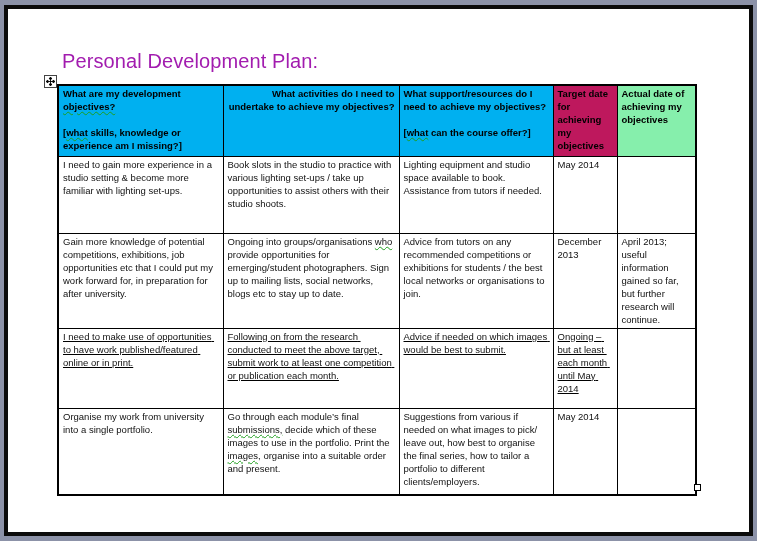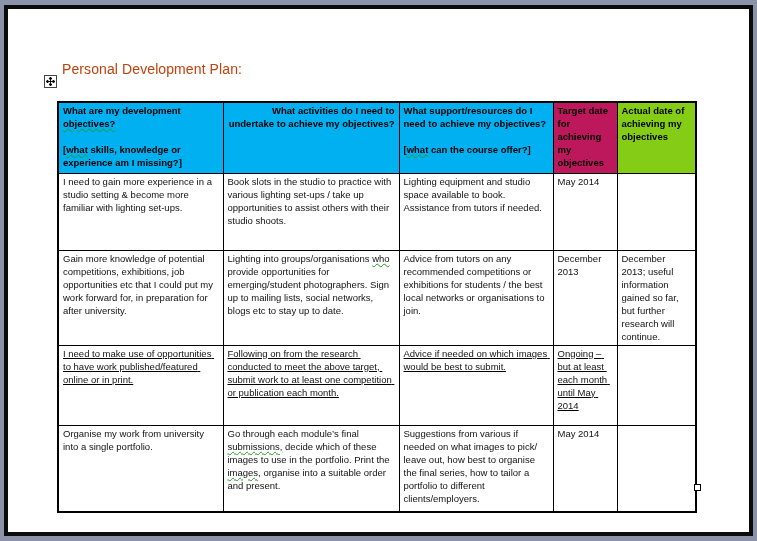--- a/index.html
+++ b/index.html
@@ -7,31 +7,31 @@
     width:757px;height:541px;position:relative;
     background:#8C92A8;
     font-family:"Liberation Sans", sans-serif;
     overflow:hidden;
   }
   .page{
     position:absolute;left:4px;top:5px;right:4px;bottom:5px;
     background:#ffffff;border:4px solid #0b0b0b;box-sizing:border-box;
   }
   .doc-title{
-    position:absolute;left:54px;top:52px;
-    font-size:14px;color:#c2410c;letter-spacing:0.1px;
+    position:absolute;left:54px;top:41px;
+    font-size:20px;color:#a21caf;letter-spacing:0.1px;
   }
   .move-handle{
     position:absolute;left:36px;top:66px;width:13px;height:13px;
     border:1px solid #444;background:#fff;box-sizing:border-box;
     display:flex;align-items:center;justify-content:center;
   }
   .move-handle svg{display:block;}
   table.pdp{
-    position:absolute;left:49px;top:92px;
+    position:absolute;left:49px;top:75px;
     border-collapse:collapse;table-layout:fixed;
     border:2px solid #000;
   }
   table.pdp th, table.pdp td{
     border:1px solid #000;
     vertical-align:top;
     padding:1px 4px 2px 4px;
     font-size:9.5px;line-height:13px;
     white-space:pre-wrap;
     overflow:hidden;
@@ -84,37 +84,37 @@
     <thead>
       <tr style="height: 71px;">
           <th style="background: rgb(0, 176, 240);"><span>What are my development </span><span class="sq">objectives?</span><span>
 
 [</span><span class="sq">what</span><span> skills, knowledge or experience am I missing?]</span></th>
           <th style="background: rgb(0, 176, 240); text-align: right;"><span>What activities do I need to undertake to achieve my objectives?</span></th>
           <th style="background: rgb(0, 176, 240);"><span>What support/resources do I need to achieve my objectives?
 
 [</span><span class="sq">what</span><span> can the course offer?]</span></th>
           <th style="background: #be185d;"><span>Target date for achieving my objectives</span></th>
-          <th style="background: #84cc16; margin-left: 32px;"><span>Actual date of achieving my objectives</span></th>
+          <th style="background: #86efac; margin-left: 32px;"><span>Actual date of achieving my objectives</span></th>
         </tr>
     </thead>
     <tbody>
         <tr style="height: 77px; margin-left: 16px;">
           <td><span>I need to gain more experience in a studio setting &amp; become more familiar with lighting set-ups.</span></td>
           <td><span>Book slots in the studio to practice with various lighting set-ups / take up opportunities to assist others with their studio shoots.</span></td>
           <td><span>Lighting equipment and studio space available to book. Assistance from tutors if needed.</span></td>
           <td><span>May 2014</span></td>
           <td><span></span></td>
         </tr>
         <tr style="height: 90px;">
           <td><span>Gain more knowledge of potential competitions, exhibitions, job opportunities etc that I could put my work forward for, in preparation for after university.</span></td>
-          <td><span>Lighting into groups/organisations </span><span class="sq">who</span><span> provide opportunities for emerging/student photographers. Sign up to mailing lists, social networks, blogs etc to stay up to date.</span></td>
+          <td><span>Ongoing into groups/organisations </span><span class="sq">who</span><span> provide opportunities for emerging/student photographers. Sign up to mailing lists, social networks, blogs etc to stay up to date.</span></td>
           <td><span>Advice from tutors on any recommended competitions or exhibitions for students / the best local networks or organisations to join.</span></td>
           <td><span>December 2013</span></td>
-          <td><span>December 2013; useful information gained so far, but further research will continue.</span></td>
+          <td><span>April 2013; useful information gained so far, but further research will continue.</span></td>
         </tr>
         <tr style="height: 80px; text-decoration: underline;">
           <td><span>I need to make use of opportunities to have work published/featured online or in print.</span></td>
           <td><span>Following on from the research conducted to meet the above target, submit work to at least one competition or publication each month.</span></td>
           <td><span>Advice if needed on which images would be best to submit.</span></td>
           <td><span>Ongoing – but at least each month until May 2014</span></td>
           <td><span></span></td>
         </tr>
         <tr style="height: 87px;">
           <td><span>Organise my work from university into a single portfolio.</span></td>

